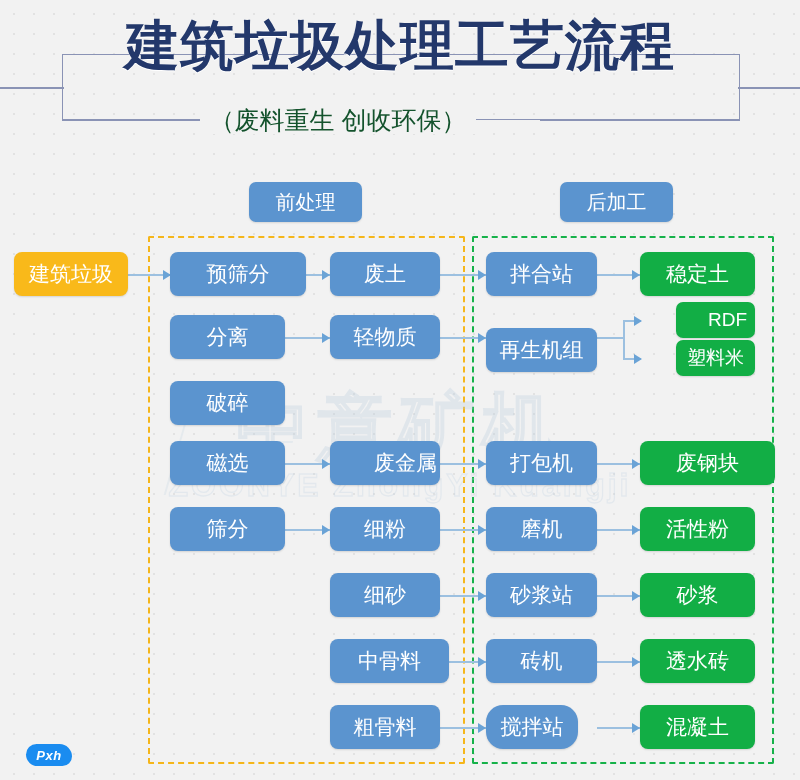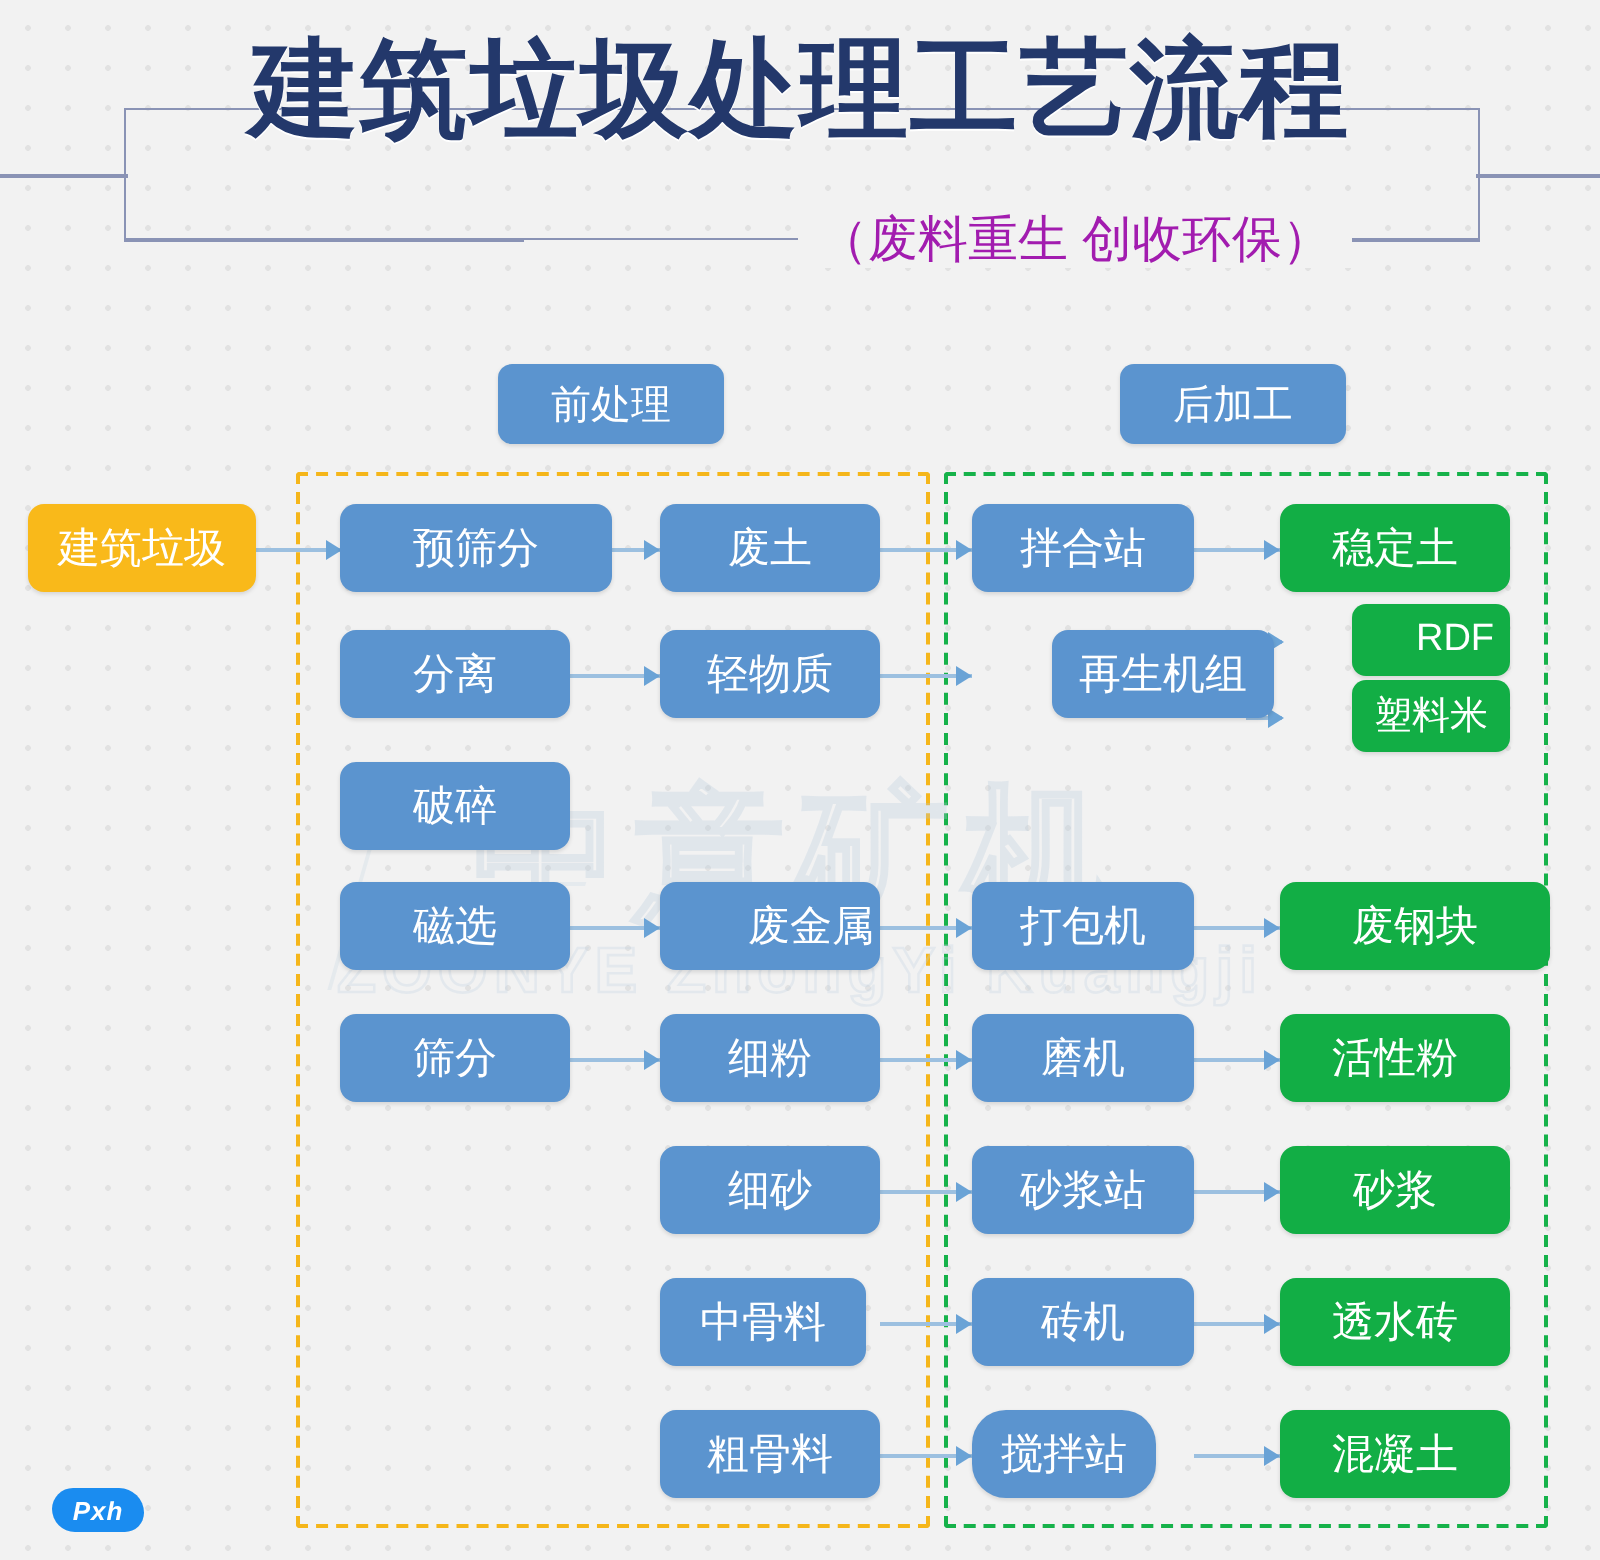--- a/index.html
+++ b/index.html
@@ -25,22 +25,22 @@
   #title-text{
     position:absolute;left:0;top:14px;width:800px;text-align:center;
     font-size:54px;font-weight:bold;color:#23386b;letter-spacing:1px;
     line-height:62px;white-space:nowrap;
     text-shadow:0 1px 0 #ffffff;
   }
   #subtitle-wrap{position:absolute;left:0;top:103px;width:800px;height:34px;}
   #subtitle-rule-l{position:absolute;left:62px;top:17px;width:200px;height:1.4px;background:#8a93b5;}
   #subtitle-rule-r{position:absolute;left:540px;top:17px;width:200px;height:1.4px;background:#8a93b5;}
   #subtitle-text{
-    position:absolute;left:0;top:0;width:676px;text-align:right;
-    font-size:25px;color:#a21caf;line-height:34px;white-space:nowrap;
+    position:absolute;left:0;top:0;width:676px;text-align:center;
+    font-size:25px;color:#14532d;line-height:34px;white-space:nowrap;
   }
   #subtitle-text span{background:#f2f2f2;padding:0 10px;}
 
   
   .grp-pill{
     position:absolute;border-radius:7px;background:#5b94cf;
     color:#ffffff;font-size:20px;display:flex;align-items:center;
     justify-content:center;box-shadow:0 1px 2px rgba(0,0,0,.12);
   }
 
@@ -201,25 +201,25 @@
   <div class="node blue" style="left:170px;top:315px;width:115px;height:44px;">分离</div>
   <div class="node blue" style="left:170px;top:381px;width:115px;height:44px;">破碎</div>
   <div class="node blue" style="left:170px;top:441px;width:115px;height:44px;">磁选</div>
   <div class="node blue" style="left:170px;top:507px;width:115px;height:44px;">筛分</div>
 
   <div class="node blue" style="left:330px;top:252px;width:110px;height:44px;">废土</div>
   <div class="node blue" style="left:330px;top:315px;width:110px;height:44px;">轻物质</div>
   <div class="node blue" style="left:330px;top:441px;width:110px;height:44px;padding-left:41px;">废金属</div>
   <div class="node blue" style="left:330px;top:507px;width:110px;height:44px;">细粉</div>
   <div class="node blue" style="left:330px;top:573px;width:110px;height:44px;">细砂</div>
-  <div class="node blue" style="left:330px;top:639px;width:103px;height:44px;">中骨料</div>
+  <div class="node blue" style="left:330px;top:639px;width:119px;height:44px;">中骨料</div>
   <div class="node blue" style="left:330px;top:705px;width:110px;height:44px;">粗骨料</div>
 
   <div class="node blue" style="left:486px;top:252px;width:111px;height:44px;">拌合站</div>
-  <div class="node blue" style="left:486px;top:315px;width:111px;height:44px;margin-left:40px;">再生机组</div>
+  <div class="node blue" style="left:486px;top:328px;width:111px;height:44px;">再生机组</div>
   <div class="node blue" style="left:486px;top:441px;width:111px;height:44px;">打包机</div>
   <div class="node blue" style="left:486px;top:507px;width:111px;height:44px;">磨机</div>
   <div class="node blue" style="left:486px;top:573px;width:111px;height:44px;">砂浆站</div>
   <div class="node blue" style="left:486px;top:639px;width:111px;height:44px;">砖机</div>
   <div class="node blue" style="left:486px;top:705px;width:92px;height:44px;border-radius:17px;">搅拌站</div>
 
   <div class="node green" style="left:640px;top:252px;width:115px;height:44px;">稳定土</div>
   <div class="node green small" style="left:676px;top:302px;width:79px;height:36px;padding-left:24px;">RDF</div>
   <div class="node green small" style="left:676px;top:340px;width:79px;height:36px;">塑料米</div>
   <div class="node green" style="left:640px;top:441px;width:135px;height:44px;">废钢块</div>

